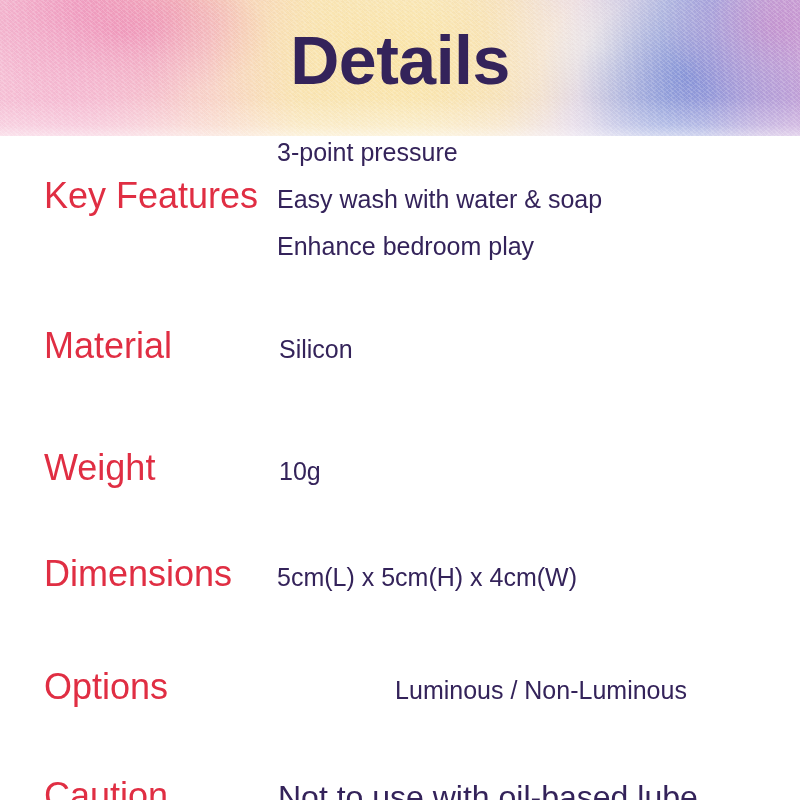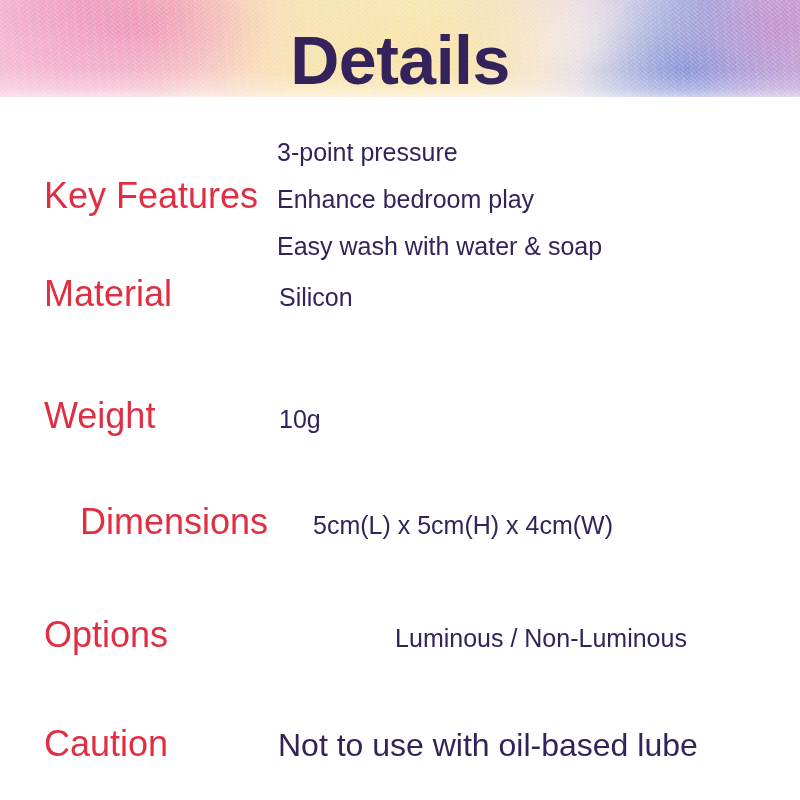--- a/index.html
+++ b/index.html
@@ -17,21 +17,21 @@
     position: relative;
     width: 800px;
     height: 800px;
     background: #ffffff;
   }
 
   
   .header {
     position: relative;
     width: 800px;
-    height: 97px;
+    height: 136px;
     overflow: hidden;
     background: #f6e2b4;
   }
 
   
   .wash {
     position: absolute;
     inset: 0;
     pointer-events: none;
   }
@@ -167,30 +167,30 @@
     line-height: 47px;
     white-space: nowrap;
   }
   .spec-value .vline { display: block; }
 
   
   .row-key-features            { margin-top: 0px;  }
   .row-key-features .spec-label{ line-height: 47px; position: relative; top: 47px; }
   .row-key-features .spec-value{ padding-left: 3px; }
 
-  .row-material   { }
+  .row-material   { margin-top: 52px; }
   .row-material   .spec-label { padding-right: 2px; }
   .row-material   .spec-value { padding-left: 5px; }
 
   .row-weight     { margin-top: 71px; }
   .row-weight     .spec-label { padding-right: 2px; }
   .row-weight     .spec-value { padding-left: 5px; }
 
   .row-dimensions { margin-top: 55px; }
-  .row-dimensions .spec-label { padding-right: 2px; margin-left: 36px; }
+  .row-dimensions .spec-label { padding-right: 2px; }
   .row-dimensions .spec-value { padding-left: 3px; }
 
   .row-options    { margin-top: 62px; }
   .row-options    .spec-label { padding-right: 2px; }
   .row-options    .spec-value { padding-left: 8px; text-align: center; }
 
   .row-caution    { margin-top: 58px; }
   .row-caution    .spec-label { padding-right: 2px; }
   .row-caution    .spec-value { padding-left: 4px; font-size: 32px; }
 </style>
@@ -213,22 +213,22 @@
 
     <div class="header-title">Details</div>
   </div>
 
   <div class="spec-table">
 
     <div class="spec-row row-key-features">
       <div class="spec-label">Key Features</div>
       <div class="spec-value">
         <span class="vline">3-point pressure</span>
+        <span class="vline">Easy wash with water &amp; soap</span>
         <span class="vline">Enhance bedroom play</span>
-        <span class="vline">Easy wash with water &amp; soap</span>
       </div>
     </div>
 
     <div class="spec-row row-material">
       <div class="spec-label">Material</div>
       <div class="spec-value">
         <span class="vline">Silicon</span>
       </div>
     </div>
 

